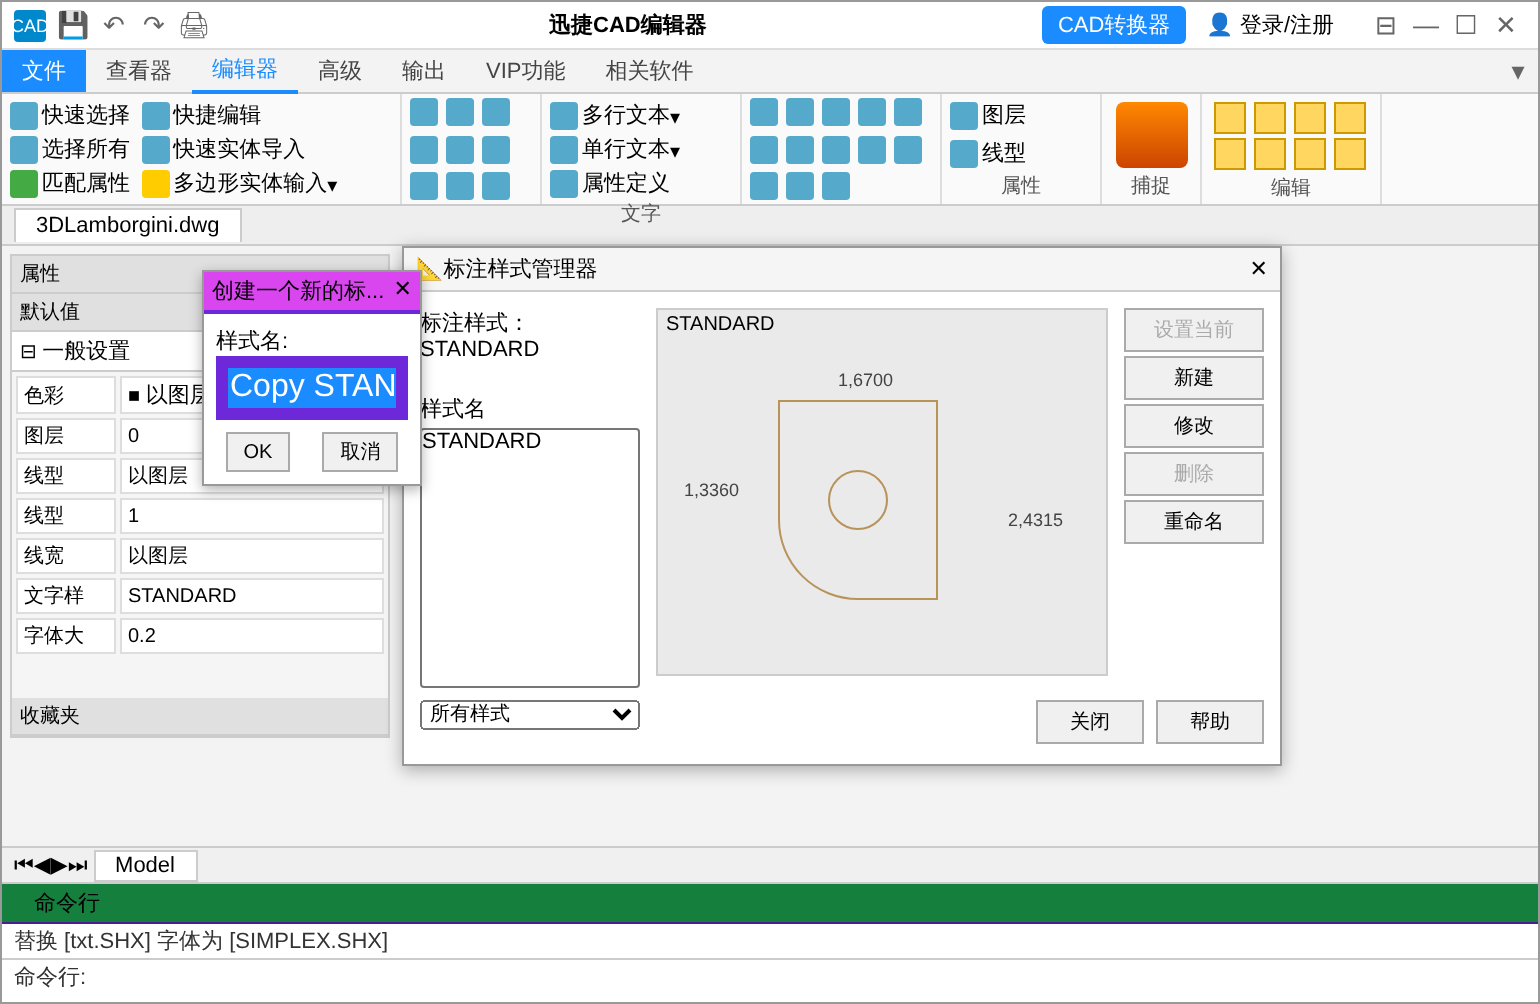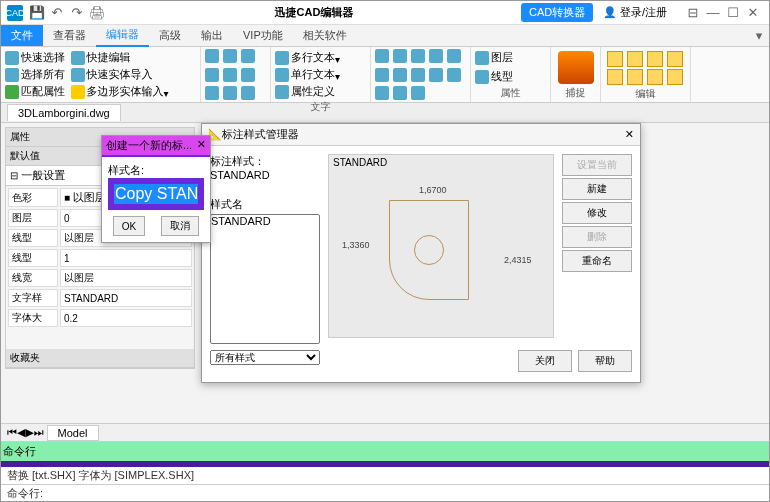--- a/index.html
+++ b/index.html
@@ -41,21 +41,21 @@
 .dlgfoot{display:flex;justify-content:flex-end;padding:4px 8px;gap:6px}
 .dlgfoot button{padding:3px 16px;font-size:10px;background:#f0f0f0;border:1px solid #aaa}
 .popup{position:absolute;left:100px;top:12px;width:110px;background:#fff;border:1px solid #999;box-shadow:0 2px 6px rgba(0,0,0,.3);z-index:10}
 .popup .pt{background:#d946ef;padding:2px 4px;font-size:10px;display:flex;border-bottom:2px solid #6d28d9}
 .popup .pb{padding:6px}
 .popup input{width:100%;font-size:16px;background:#1a8cff;color:#fff;border:6px solid #6d28d9;padding:1px}
 .popup .pk{display:flex;gap:16px;justify-content:center;margin-top:6px}
 .popup button{padding:2px 8px;font-size:10px;background:#f0f0f0;border:1px solid #aaa}
 .bottombar{height:18px;background:#f0f0f0;border-top:1px solid #ccc;display:flex;align-items:center;padding:0 6px;font-size:10px}
 .cmdbar{background:#fff;border-top:1px solid #ccc;font-size:10px}
-.cmdbar .ct{background:#86efac;padding:2px 2px;border-bottom:6px solid #4c1d95}
+.cmdbar .ct{background:#15803d;padding:2px 16px;border-bottom:1px solid #4c1d95}
 .cmdbar .cl{padding:1px 6px;color:#333}
 .shape{position:absolute;border:1px solid #b8935a}
 .dim{position:absolute;font-size:9px;color:#444}
 </style>
 </head>
 <body>
 
 <div class="titlebar">
   <span class="ti">CAD</span>
   <span class="winbtn">💾</span>

